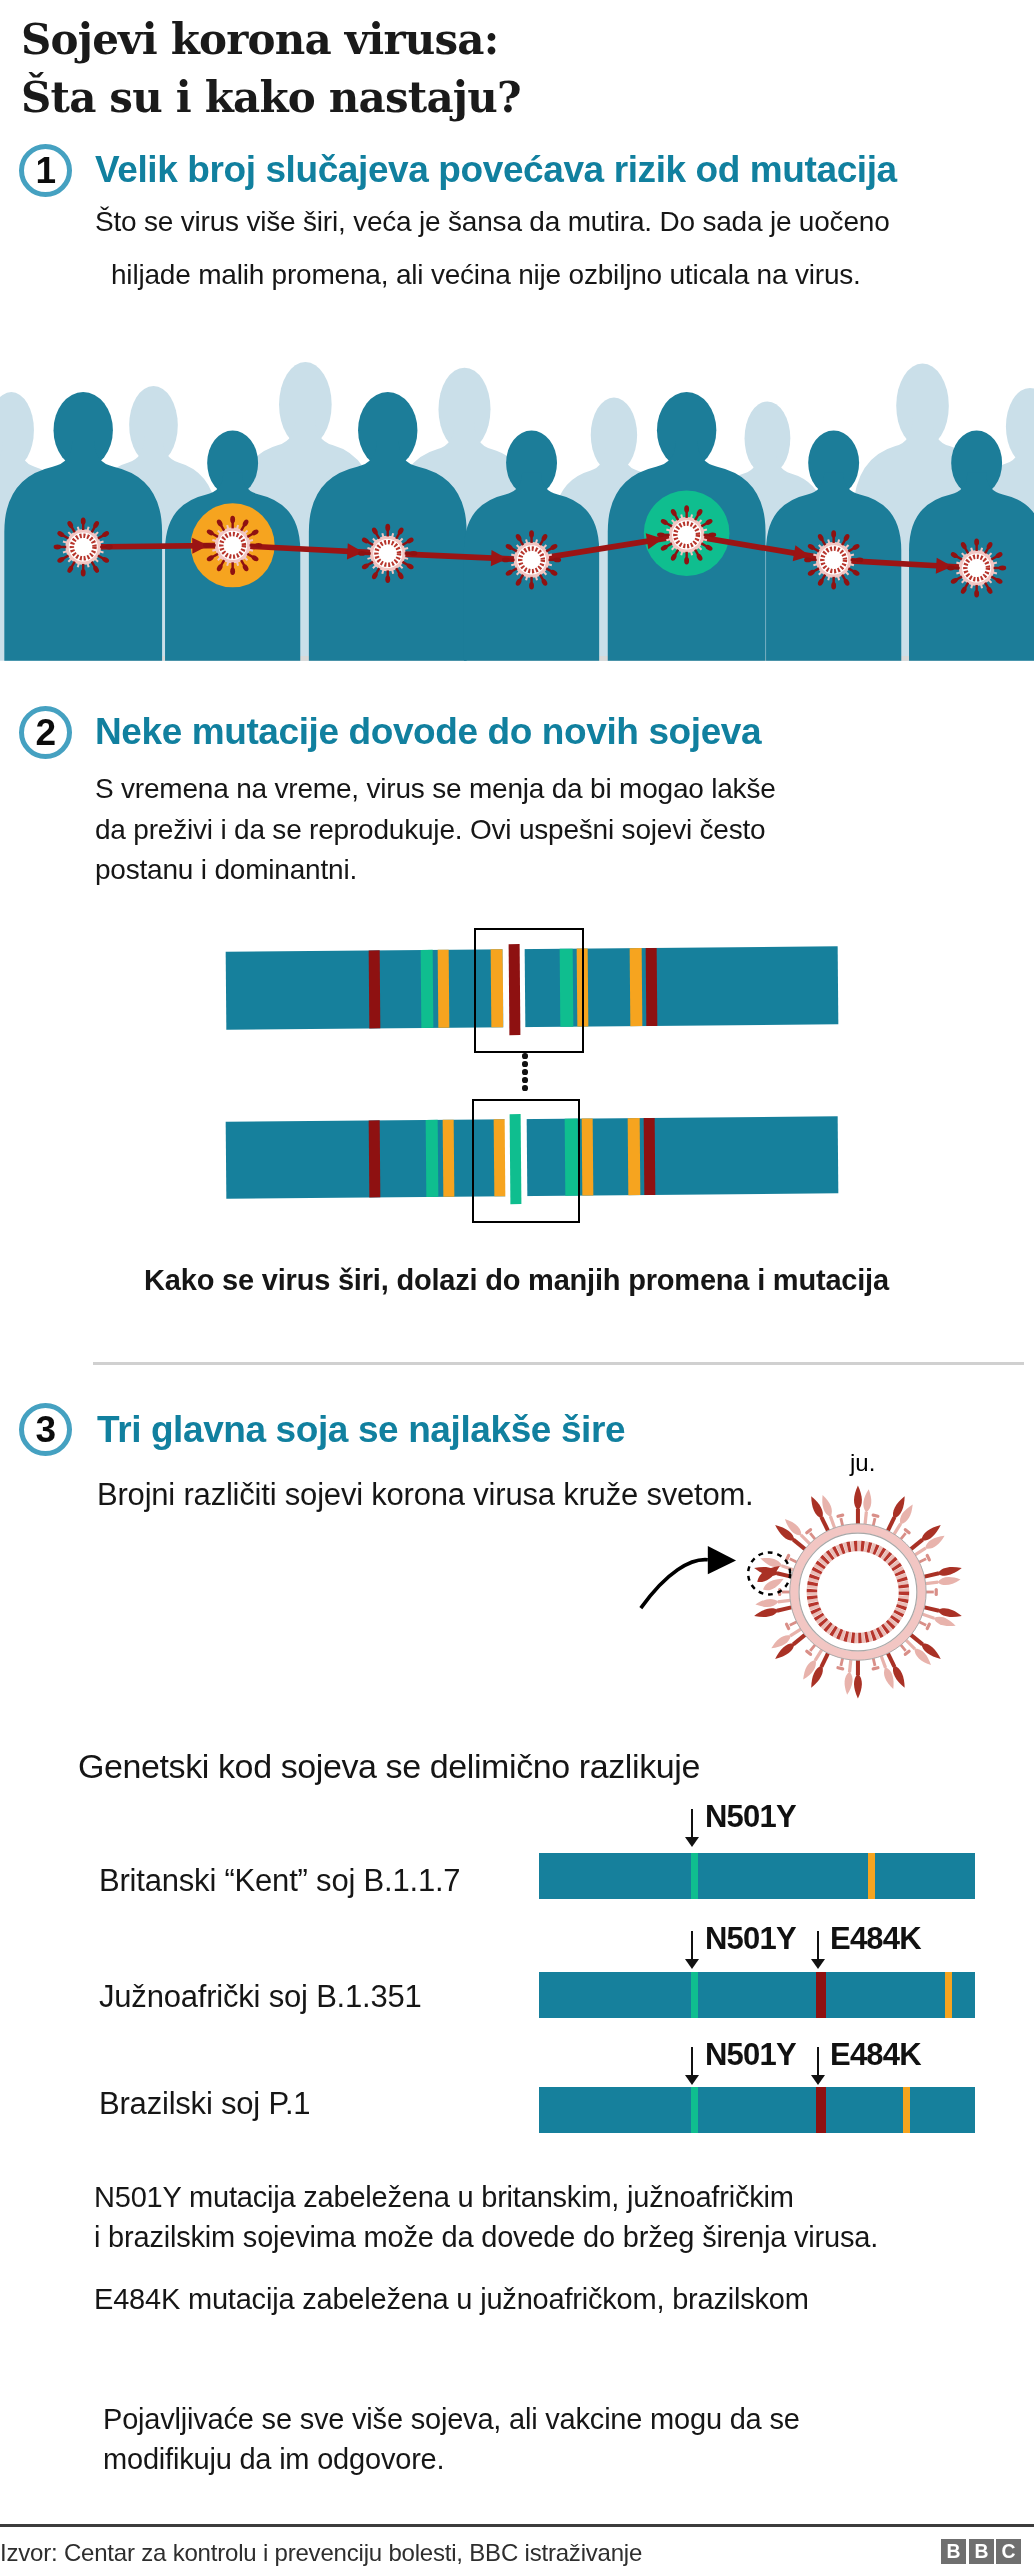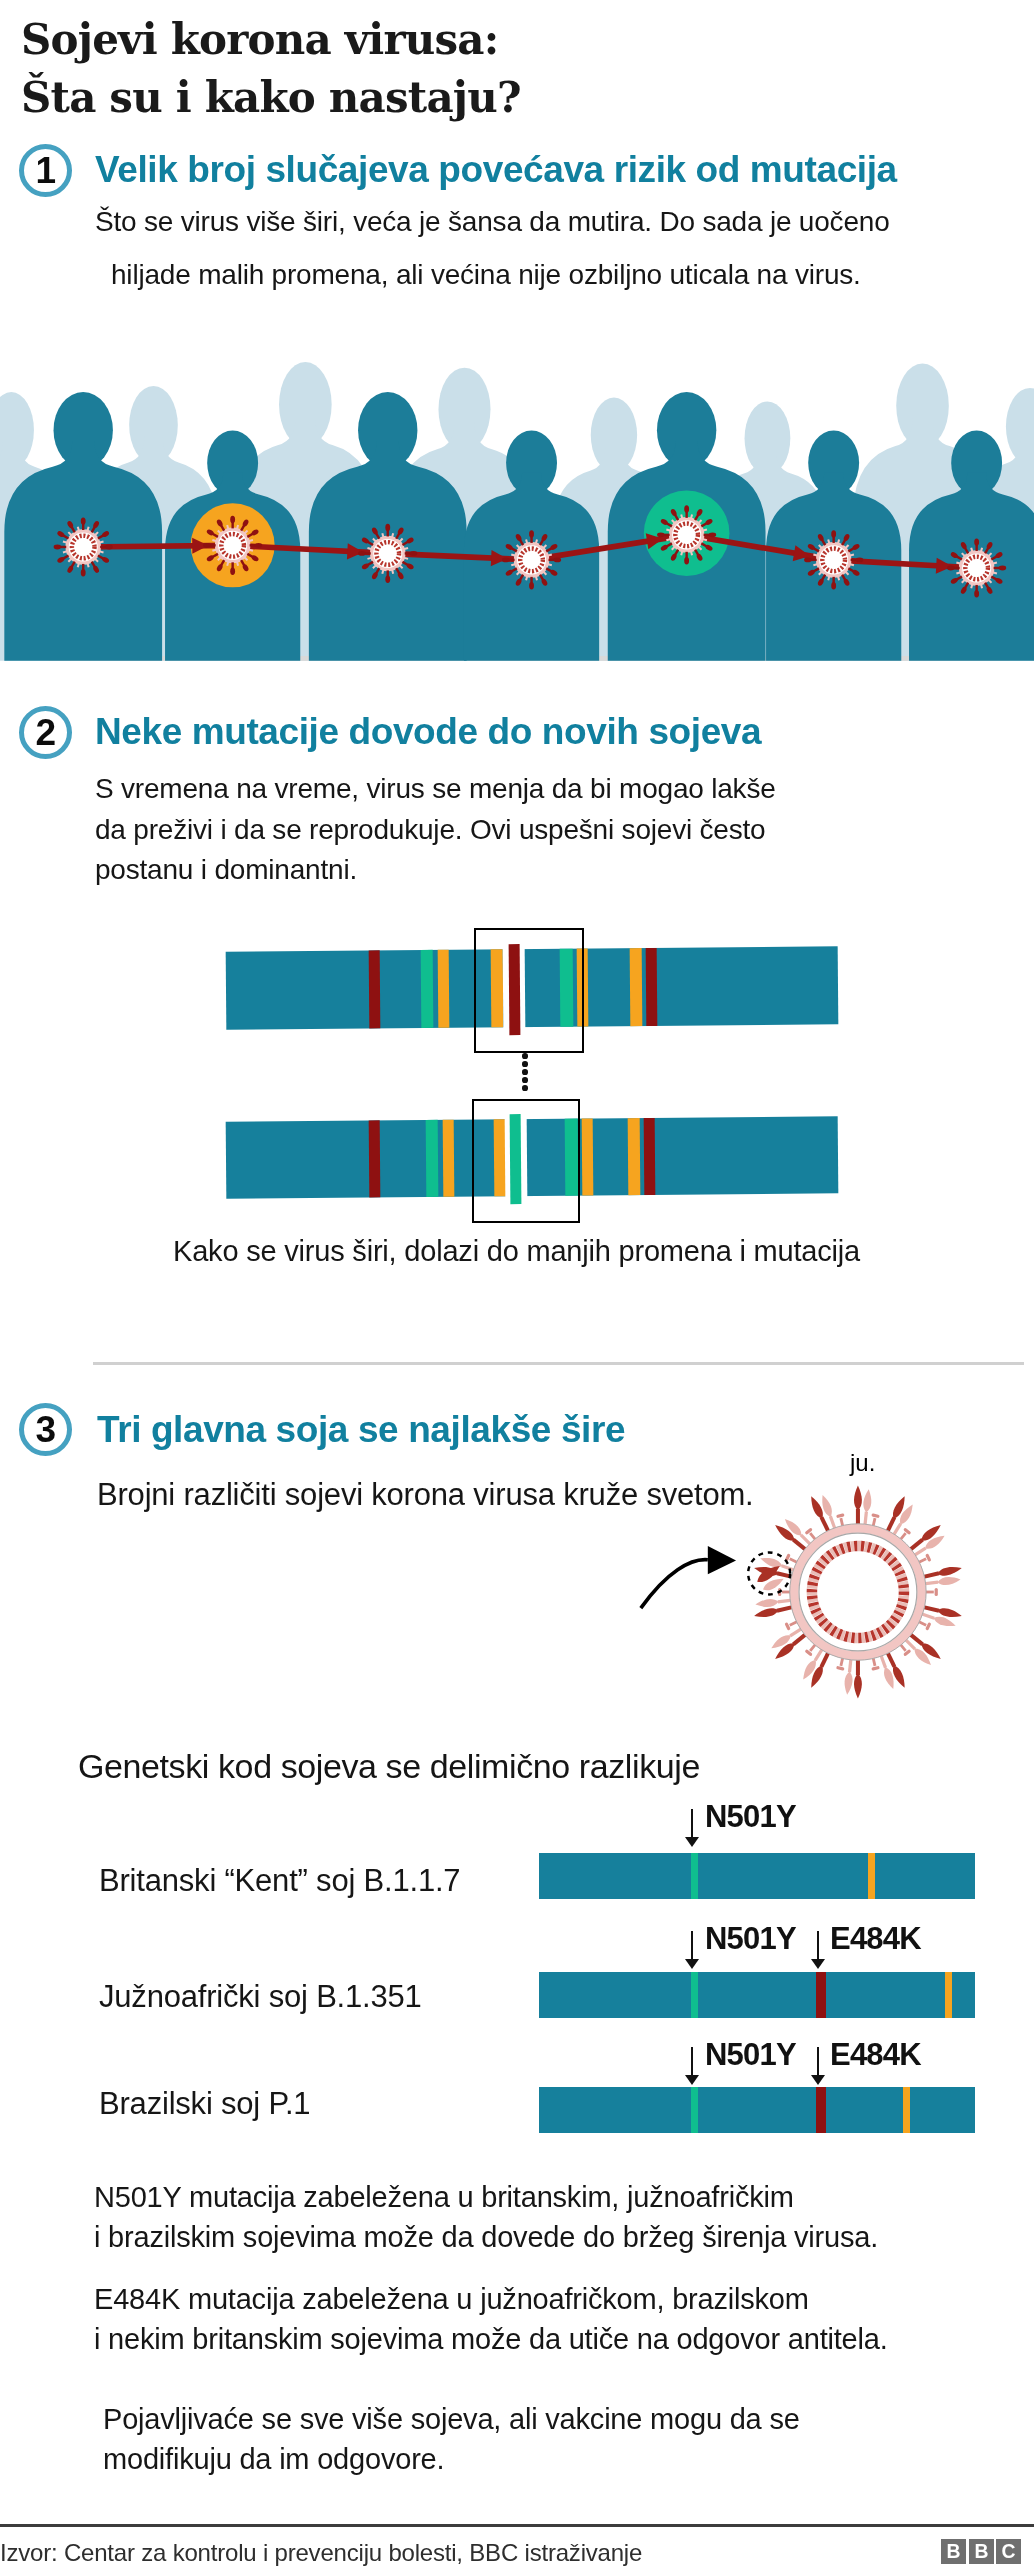--- a/index.html
+++ b/index.html
@@ -181,21 +181,21 @@
       <div class="stripe" style="left: 217px; width: 10.5px; background: var(--c-orange);"></div>
       <div class="stripe" style="left: 268px; width: 12px; background: var(--c-orange);"></div>
       <div class="sgap" style="left: 279px; width: 22px;"></div>
       <div class="stripe tall" style="left: 284px; width: 10.5px; background: var(--c-green);"></div>
       <div class="stripe" style="left: 339px; width: 13px; background: var(--c-green);"></div>
       <div class="stripe" style="left: 356px; width: 11.3px; background: var(--c-orange);"></div>
       <div class="stripe" style="left: 402px; width: 12px; background: var(--c-orange);"></div>
       <div class="stripe" style="left: 418px; width: 11.3px; background: var(--c-red);"></div>
     </div>
   <div class="abs magbox" style="left:472px;top:1099px;width:104px;height:120px;"></div>
-  <div class="abs caption nowrap" style="top:1235px;">Kako se virus širi, dolazi do manjih promena i mutacija</div>
+  <div class="abs caption nowrap" style="top:1264px;font-weight:bold;">Kako se virus širi, dolazi do manjih promena i mutacija</div>
 
   <div class="abs divider" style="top:1362px;"></div>
 
   <div class="abs numcircle" style="left:19.4px;top:1403px;">
     <span>3</span>
   </div>
   <div class="abs sheading nowrap" style="left:97px;top:1409px;">Tri glavna soja se najlakše šire</div>
   <div class="abs body-line nowrap" style="left:97px;top:1475px;font-size:31px;">Brojni različiti sojevi korona virusa kruže svetom.</div>
   <div class="abs fragment" style="left:850px;top:1449px;">ju.</div>
 
@@ -299,21 +299,20 @@
   <div class="abs strainlabel nowrap" style="left:99px;top:2086px;">Brazilski soj P.1</div>
   <div class="abs strainbar" style="left:539px;top:2087px;">
       <div class="stripe" style="left: 152px; width: 7.3px; background: var(--c-green);"></div>
       <div class="stripe" style="left: 277px; width: 9.7px; background: var(--c-red);"></div>
       <div class="stripe" style="left: 364px; width: 7.3px; background: var(--c-orange);"></div>
     </div>
 
   <div class="abs note-line nowrap" style="left:94px;top:2177px;">N501Y mutacija zabeležena u britanskim, južnoafričkim</div>
   <div class="abs note-line nowrap" style="left:94px;top:2217px;">i brazilskim sojevima može da dovede do bržeg širenja virusa.</div>
   <div class="abs note-line nowrap" style="left:94px;top:2279px;">E484K mutacija zabeležena u južnoafričkom, brazilskom</div>
-  <div class="abs note-line nowrap" style="left:94px;top:2319px;">i nekim britanskim sojevima može da utiče na odgovor antitela.</div>
   <div class="abs note-line nowrap" style="left:103px;top:2399px;">Pojavljivaće se sve više sojeva, ali vakcine mogu da se</div>
   <div class="abs note-line nowrap" style="left:103px;top:2439px;">modifikuju da im odgovore.</div>
 
   <div class="abs footline" style="top:2524px;"></div>
   <div class="abs foottext nowrap" style="left:0;top:2539px;">Izvor: Centar za kontrolu i prevenciju bolesti, BBC istraživanje</div>
   <div class="bbcbox" style="left:941px;top:2539px;">
     <span>B</span>
   </div>
   <div class="bbcbox" style="left:969px;top:2539px;">
     <span>B</span>

